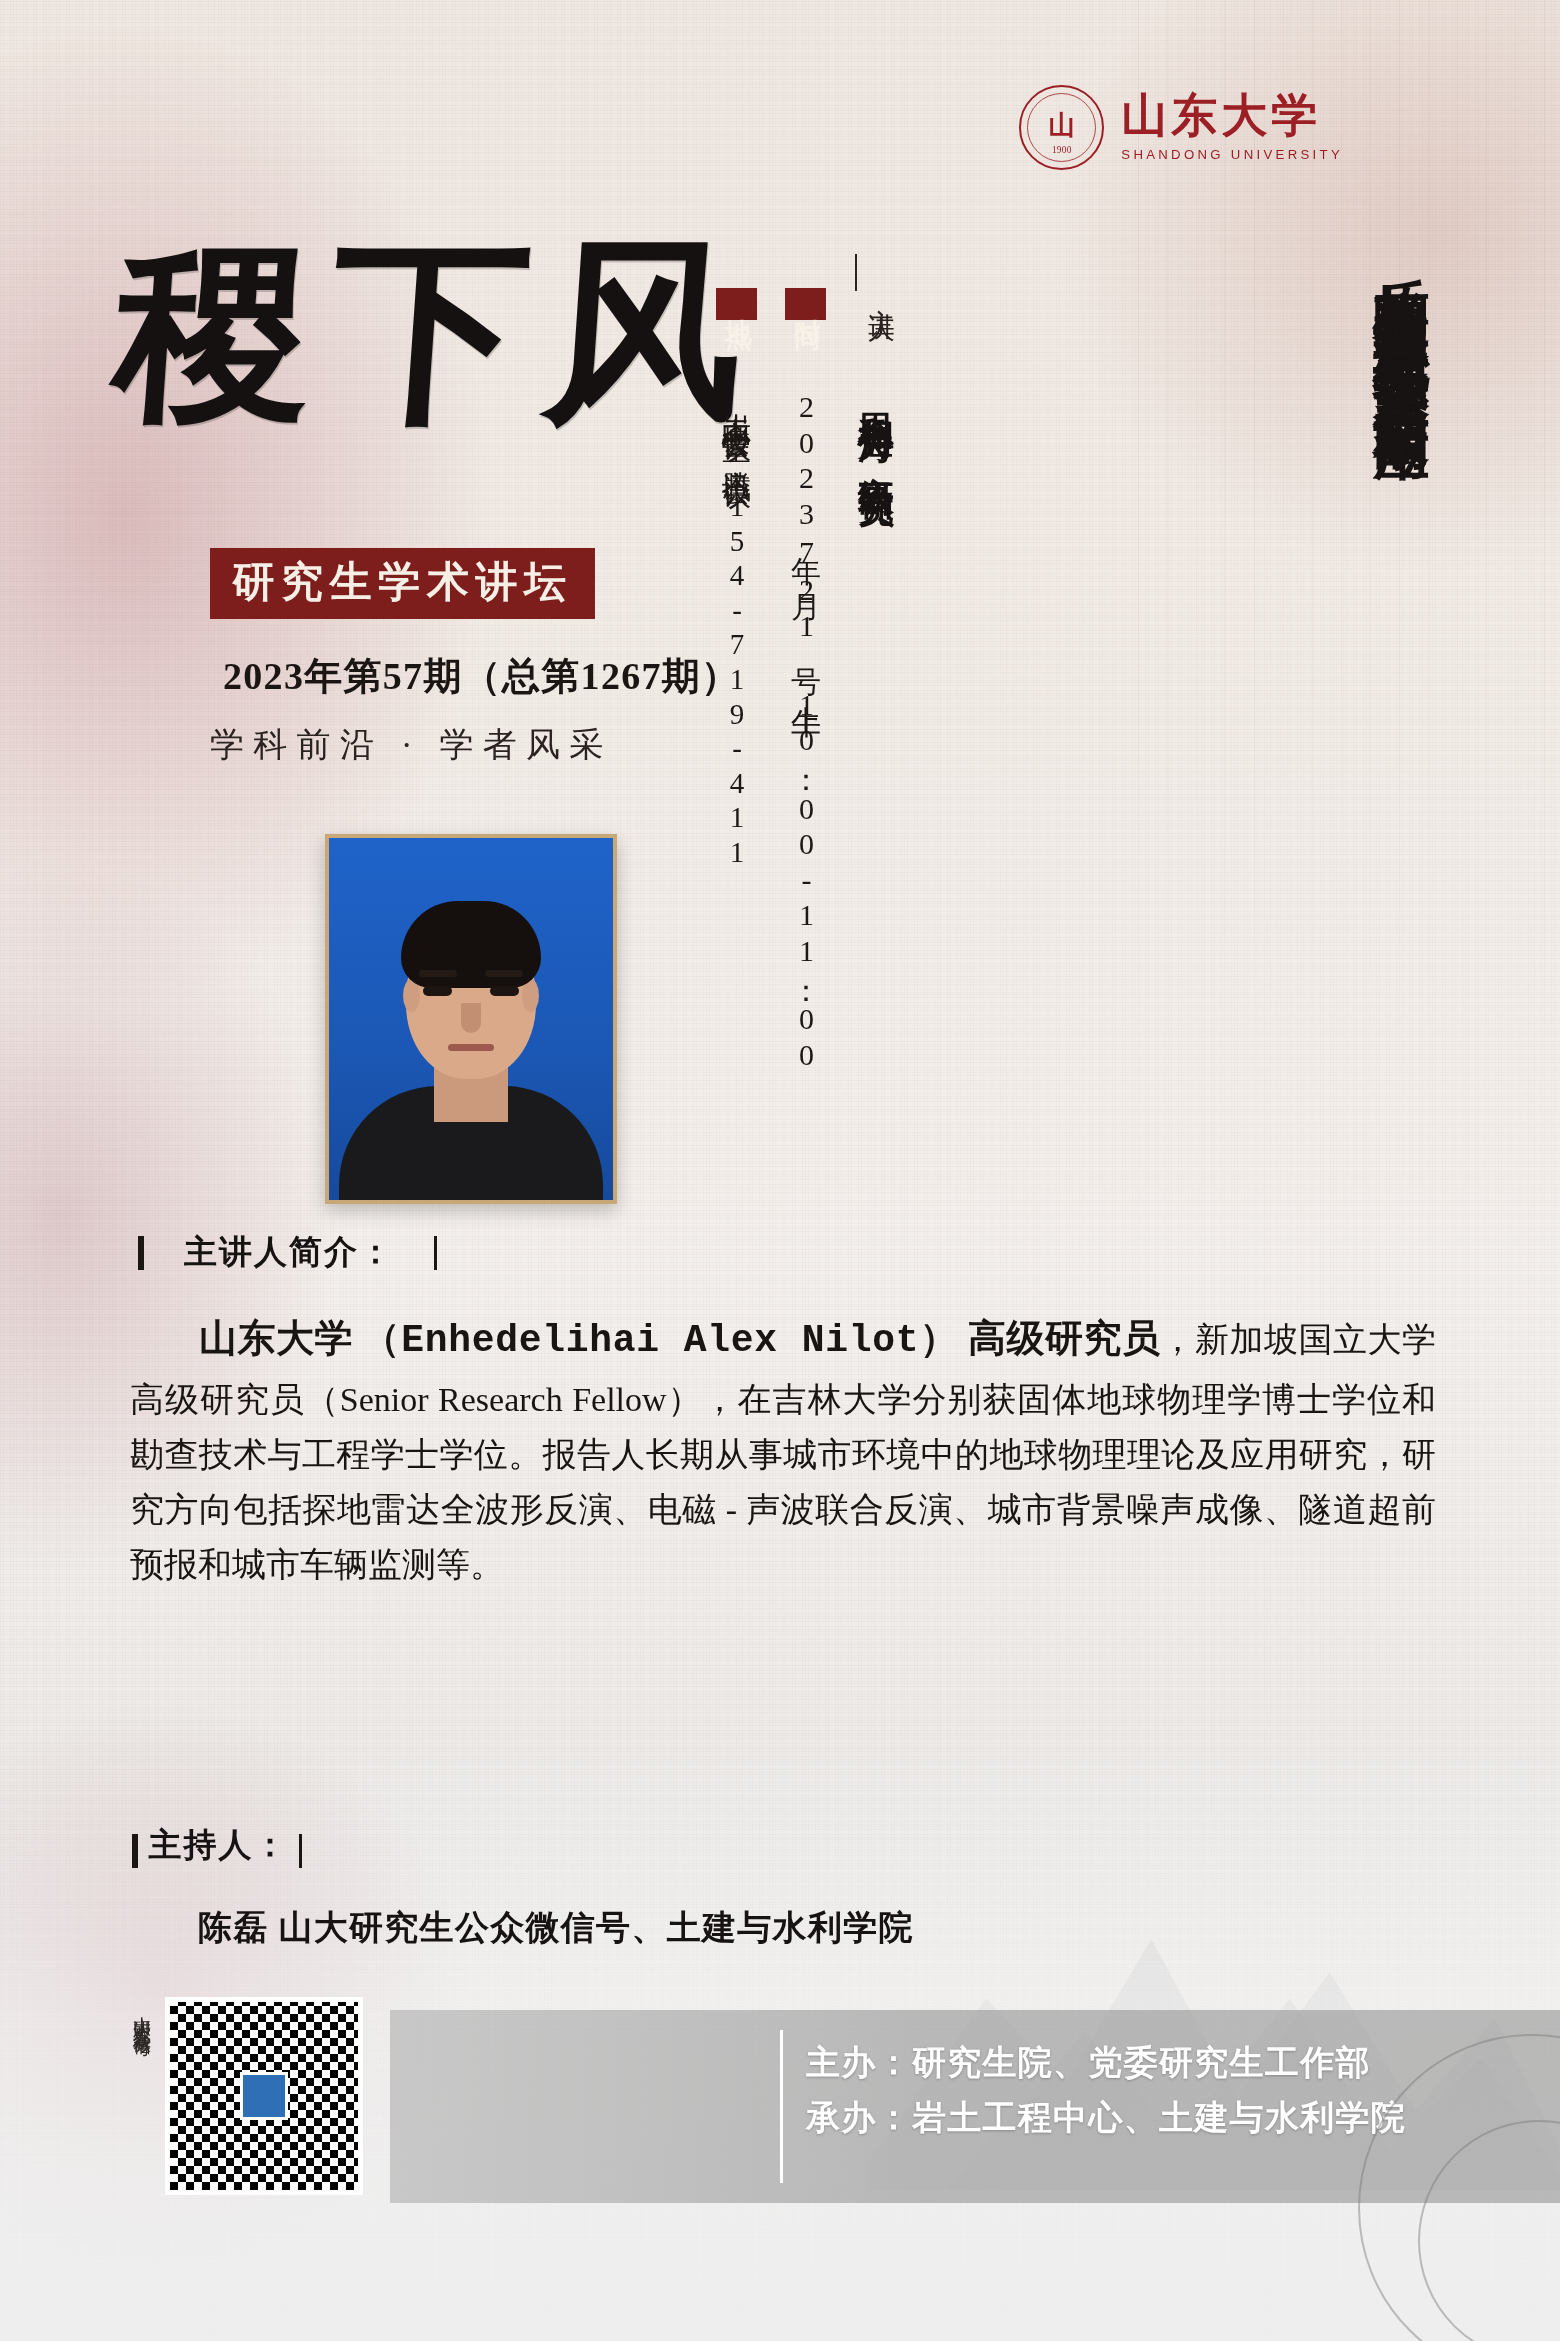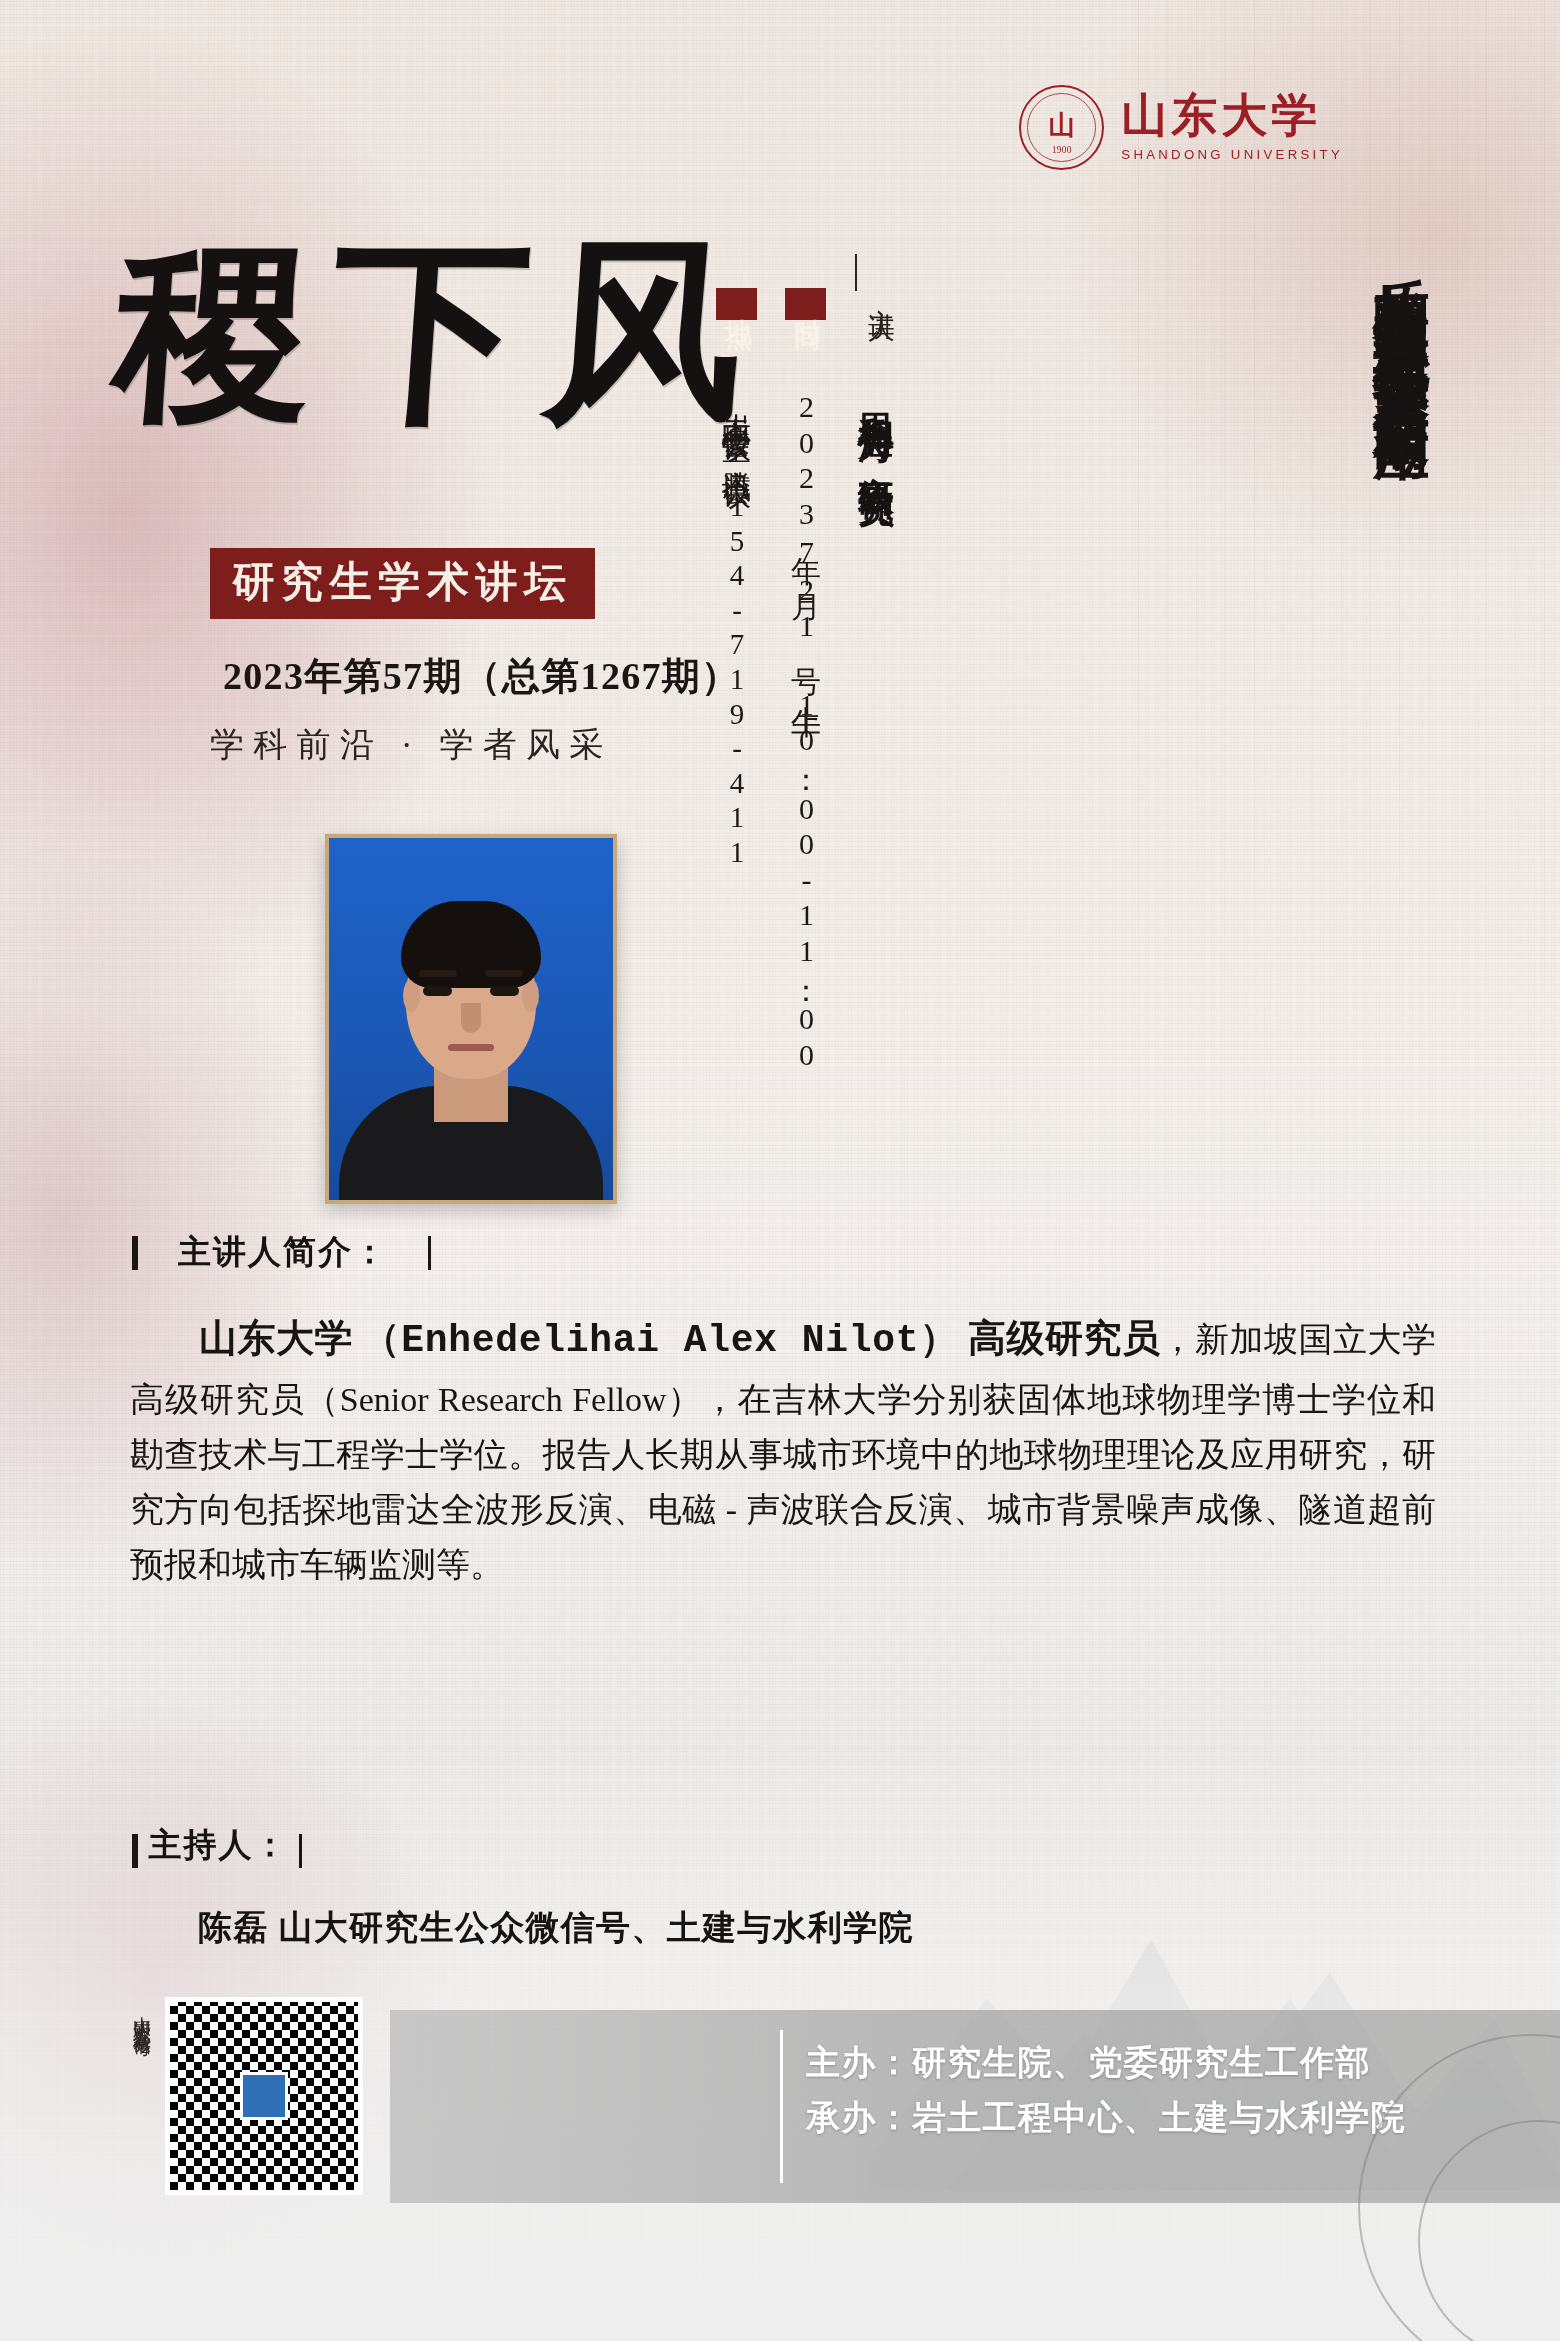--- a/index.html
+++ b/index.html
@@ -262,21 +262,21 @@
     position: absolute;
     display: flex; align-items: center; gap: 10.6px;
     color: #171312; font-size: 33px; font-weight: 700; letter-spacing: 2px;
   }
   .sec-head .bar {
     width: 6px; height: 34px; background: #1b1614;
   }
   .sec-head .bar-r {
     width: 3.3px; height: 34px; background: #1b1614;
   }
-  #speaker-bio-head { left: 132px; top: 1230px; gap: 40px; }
+  #speaker-bio-head { left: 138px; top: 1230px; gap: 40px; }
   #host-head { left: 132px; top: 1823px; align-items: flex-end; }
 
   .bio {
     position: absolute;
     left: 130px; top: 1308px;
     width: 1306px;
     color: #191513;
     font-size: 34px;
     line-height: 1.62;
     text-align: justify;

